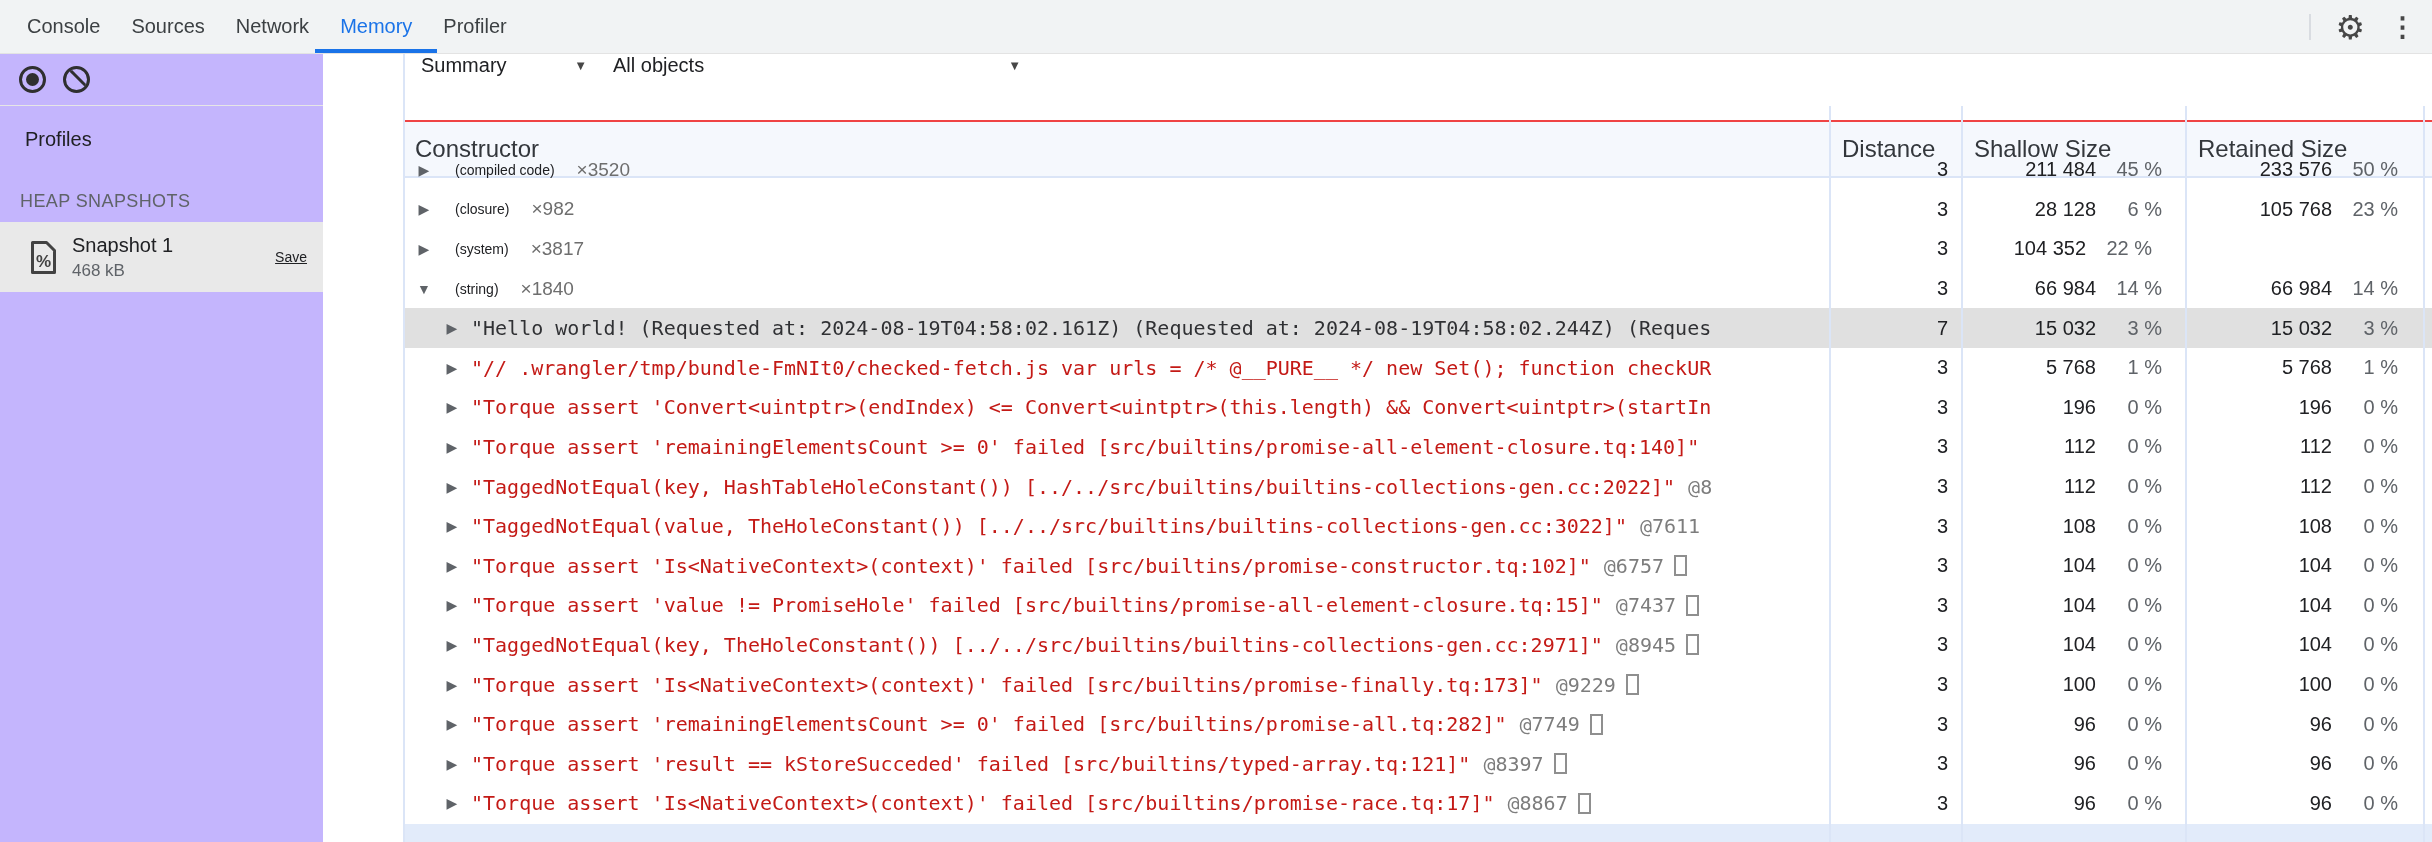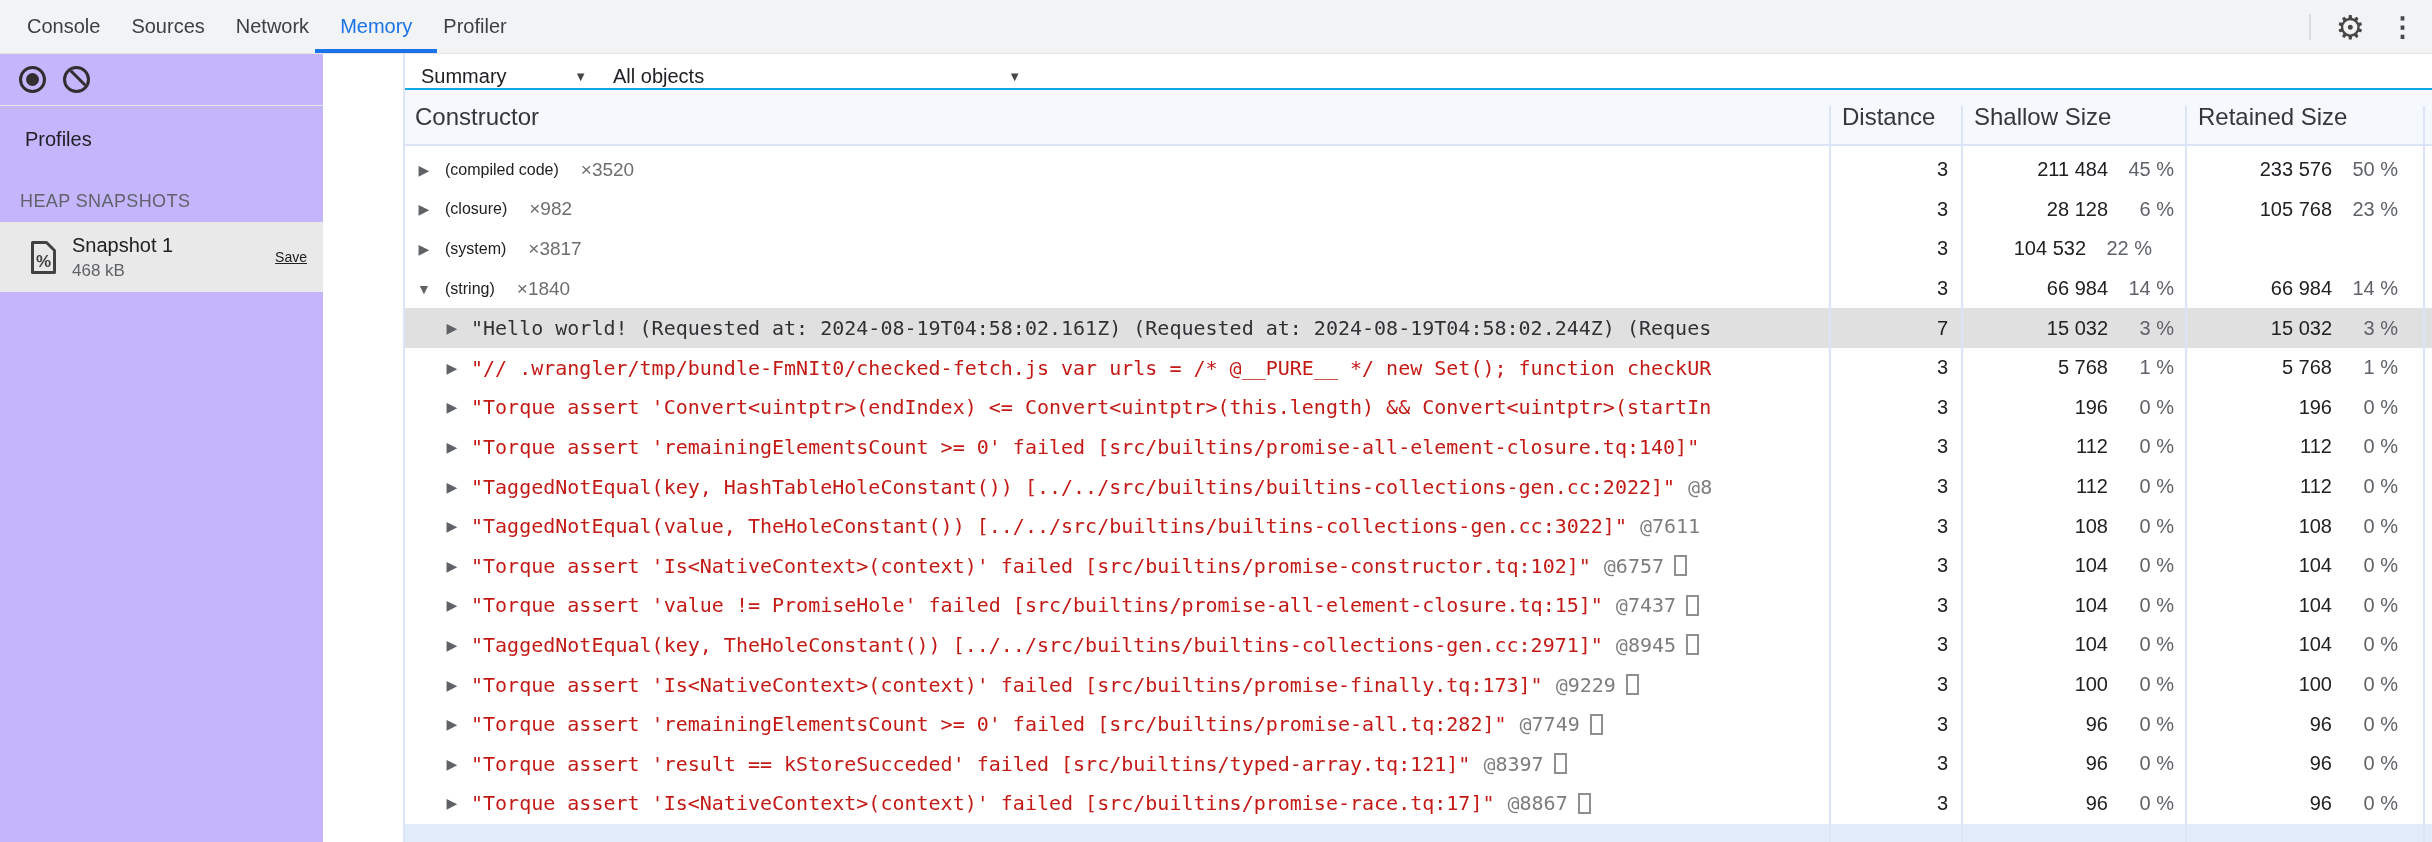--- a/index.html
+++ b/index.html
@@ -28,46 +28,46 @@
   .heap-label{margin:40px 0 0 20px;font-size:18px;color:#5f6368;letter-spacing:.4px}
   .snapshot-item{margin-top:10px;height:70px;background:#e9e9e9;display:flex;align-items:center;padding:0 16px 0 30px}
   .doc-ic{flex:none}
   .snap-text{margin-left:15px;display:flex;flex-direction:column}
   .snap-title{font-size:20px;color:#202124}
   .snap-size{font-size:17px;color:#5f6368;margin-top:4px}
   .save-link{margin-left:auto;font-size:14px;color:#202124;text-decoration:underline;cursor:pointer}
 
   
   .main{position:absolute;top:54px;left:403px;right:0;bottom:0;border-left:2px solid #dbe5f7;background:#fff}
-  .toolbar{height:36px;border-bottom:2px solid #0ea5e9;display:flex;align-items:flex-end}
+  .toolbar{height:68px;border-bottom:2px solid #ef4444;display:flex;align-items:flex-start}
   .dd{display:flex;align-items:center;justify-content:space-between;font-size:20px;color:#202124;cursor:default}
   .dd-summary{margin-left:16px;width:166px}
   .caret{font-size:13px;color:#474747}
   .class-filter{margin-left:18px;width:232px;height:36px;border:2px solid #c9c9c9;border-radius:8px;padding:0 14px;font-size:20px;font-family:"Liberation Sans",sans-serif;color:#444;outline:none}
   .class-filter::placeholder{color:#9e9e9e}
   .dd-objects{margin-left:10px;width:440px;padding:0 16px}
 
   .grid-header{height:56px;background:#f5f8fd;border-bottom:2px solid #dbe5f7;display:grid;grid-template-columns:1425px 132px 224px 246px;align-items:center;font-size:24px;color:#33373c}
   .hcell{padding-left:12px;white-space:nowrap;overflow:hidden}
   .hcell.first{padding-left:10px}
 
   .grid-body{position:absolute;top:96px;left:0;right:0;bottom:18px;overflow:hidden}
   .row{height:39.6px;display:grid;grid-template-columns:1425px 132px 224px 246px;align-items:stretch}
   .row.sel{background:#e0e0e0}
   .cell{display:flex;align-items:center;overflow:hidden;white-space:nowrap}
   .twisty{flex:none;width:18px;margin-left:10px;font-size:14px;color:#5f6368;text-align:center}
   .row.child .twisty{margin-left:38px}
-  .gname{margin-left:12px;font-size:16px;color:#202124}
+  .gname{margin-left:22px;font-size:14px;color:#202124}
   .gcount{margin-left:22px;font-size:19px;color:#6e6e6e}
   .mono{margin-left:10px;font-family:"DejaVu Sans Mono",monospace;font-size:20px;color:#303134;white-space:pre}
   .mono.red{color:#c41a16}
   .objid{margin-left:13px;font-family:"DejaVu Sans Mono",monospace;font-size:20px;color:#7d7d7d}
   .tofu{flex:none;width:13px;height:21px;border:2px solid #8f8f8f;margin-left:10px}
   .dcell{justify-content:flex-end;padding-right:14px;font-size:20px;color:#202124}
-  .scell{padding-right:12px;font-size:20px}
+  .scell{padding-right:24px;font-size:20px}
   .rcell{padding-right:34px;font-size:20px}
   .num{flex:1;text-align:right;color:#202124}
   .pct{width:66px;text-align:right;color:#5f6368}
 
   .coldiv{position:absolute;top:52px;bottom:0;width:2px;background:#dbe5f7;z-index:5}
   .cd1{left:1424px}.cd2{left:1556px}.cd3{left:1780px}.cd4{left:2018px}
   .bottom-band{position:absolute;left:0;right:0;bottom:0;height:18px;background:#e2ebfa;z-index:4}
 </style>
 </head>
 <body>
@@ -166,21 +166,21 @@
       <div class="row">
         <div class="cell cc">
           <span class="twisty">▶</span>
           <span class="gname">(system)</span>
           <span class="gcount">×3817</span>
         </div>
         <div class="cell dcell">
           <span>3</span>
         </div>
         <div class="cell rcell">
-          <span class="num">104 532</span>
+          <span class="num">104 352</span>
           <span class="pct">22 %</span>
         </div>
       </div>
       <div class="row">
         <div class="cell cc">
           <span class="twisty">▼</span>
           <span class="gname">(string)</span>
           <span class="gcount">×1840</span>
         </div>
         <div class="cell dcell">

